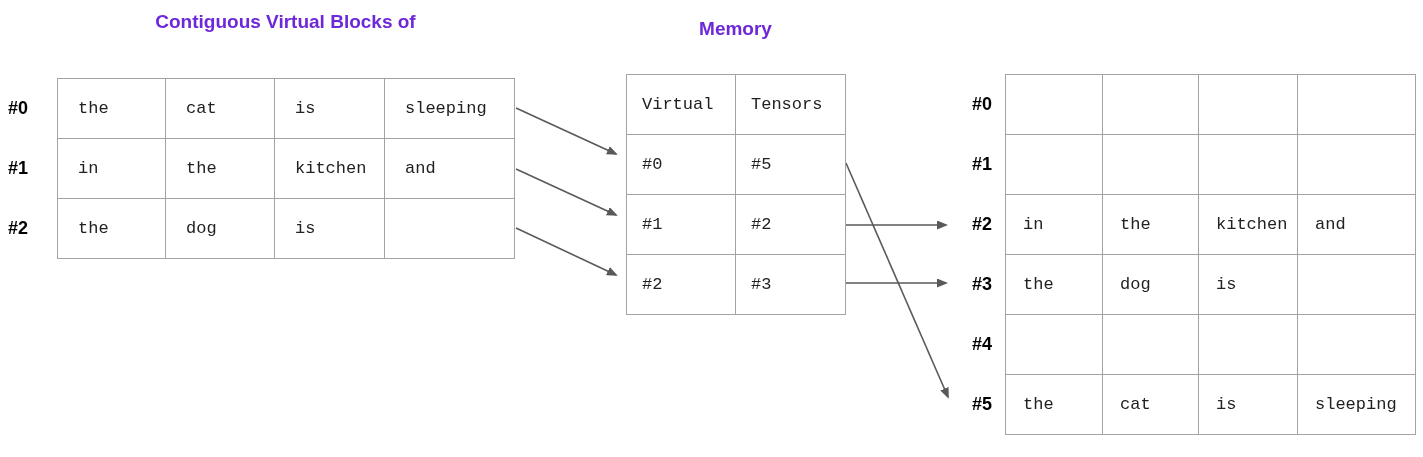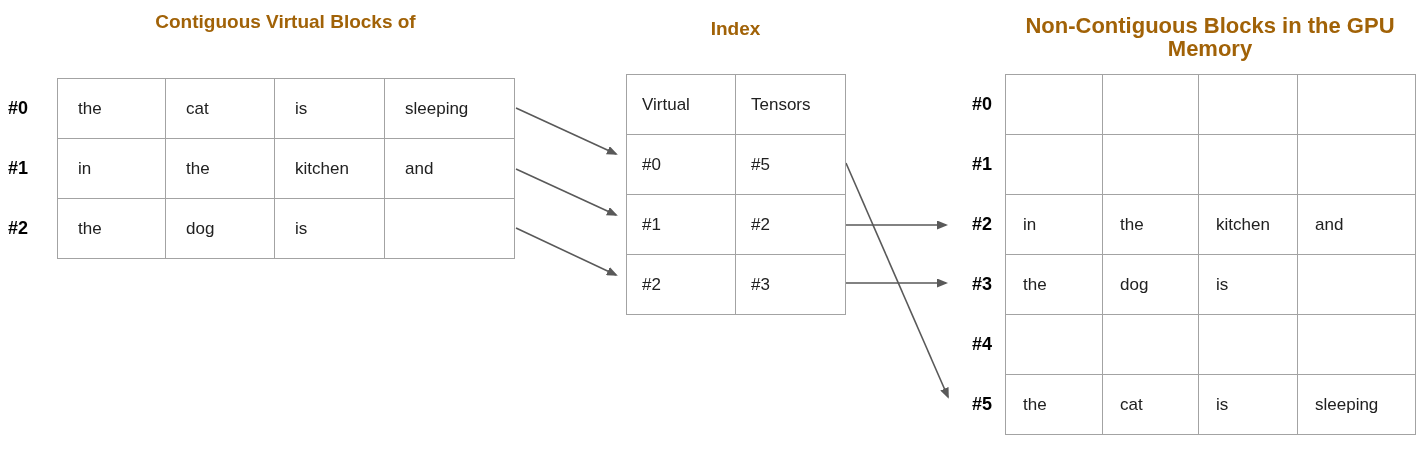--- a/index.html
+++ b/index.html
@@ -7,40 +7,41 @@
     position: relative;
     width: 1423px;
     height: 457px;
     background: #ffffff;
     font-family: "Liberation Sans", sans-serif;
     overflow: hidden;
   }
   .title {
     position: absolute;
     font-weight: bold;
-    color: #a16207;
+    color: #6d28d9;
     text-align: center;
   }
   .title-left  { left: 57px;  top: 11px; width: 457px; font-size: 19px; line-height: 21px; }
   .title-index { left: 626px; top: 18px; width: 219px; font-size: 19px; line-height: 21px; }
   .title-right { left: 997px; top: 14px; width: 426px; font-size: 22px; line-height: 23px; }
 
   table.blk {
     position: absolute;
     border-collapse: collapse;
     table-layout: fixed;
     background: #ffffff;
   }
   table.blk td {
     border: 1.5px solid #a3a3a3;
     font-size: 17px;
     color: #212121;
     vertical-align: middle;
     overflow: hidden;
     white-space: nowrap;
+    font-family: Liberation Mono, monospace;
   }
   .virtual-tbl  { left: 57px;   top: 78px; }
   .virtual-tbl td { height: 57px; padding-left: 20px; }
   .index-tbl    { left: 626px;  top: 74px; }
   .index-tbl td { height: 57px; padding-left: 15px; }
   .gpu-tbl      { left: 1005px; top: 74px; }
   .gpu-tbl td   { height: 57px; padding-left: 17px; }
 
   .rowlabel {
     position: absolute;
@@ -72,22 +73,21 @@
     <line x1="516" y1="169" x2="616" y2="215" marker-end="url(#ah)"></line>
     <line x1="516" y1="228" x2="616" y2="275" marker-end="url(#ah)"></line>
     <line x1="846" y1="163" x2="948" y2="397" marker-end="url(#ah)"></line>
     <line x1="846" y1="225" x2="946" y2="225" marker-end="url(#ah)"></line>
     <line x1="846" y1="283" x2="946" y2="283" marker-end="url(#ah)"></line>
   </svg>
 
   <div class="title title-left">
     <span>Contiguous Virtual Blocks of</span><br>
   </div>
-  <div class="title title-index">Index</div>
-  <div class="title title-right">Non-Contiguous Blocks in the GPU Memory</div>
+  <div class="title title-index">Memory</div>
 
   <div class="rowlabel rl-left" style="top:97px">#0</div>
   <div class="rowlabel rl-left" style="top:157px">#1</div>
   <div class="rowlabel rl-left" style="top:217px">#2</div>
 
   <table class="blk virtual-tbl">
     <colgroup>
         <col style="width:108px">
         <col style="width:109px">
         <col style="width:110px">

